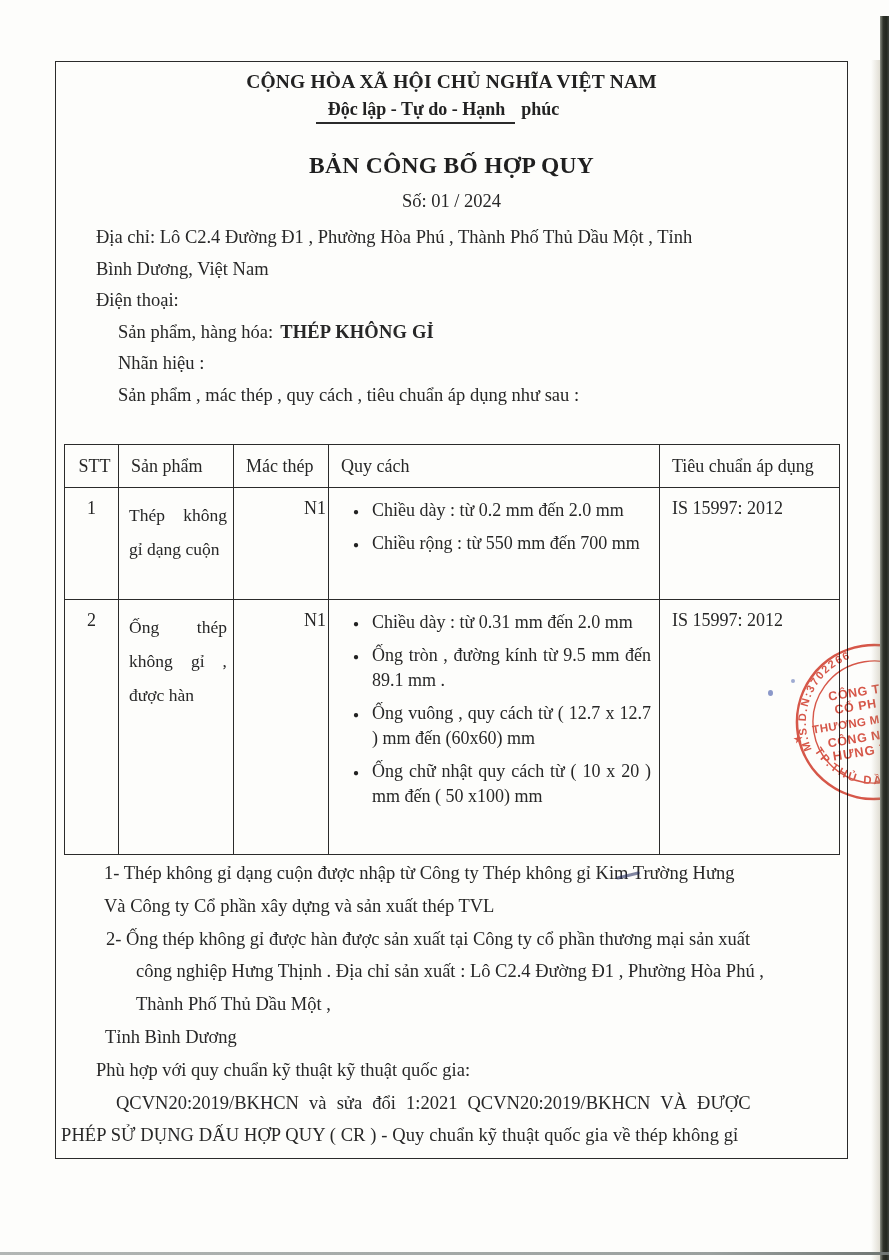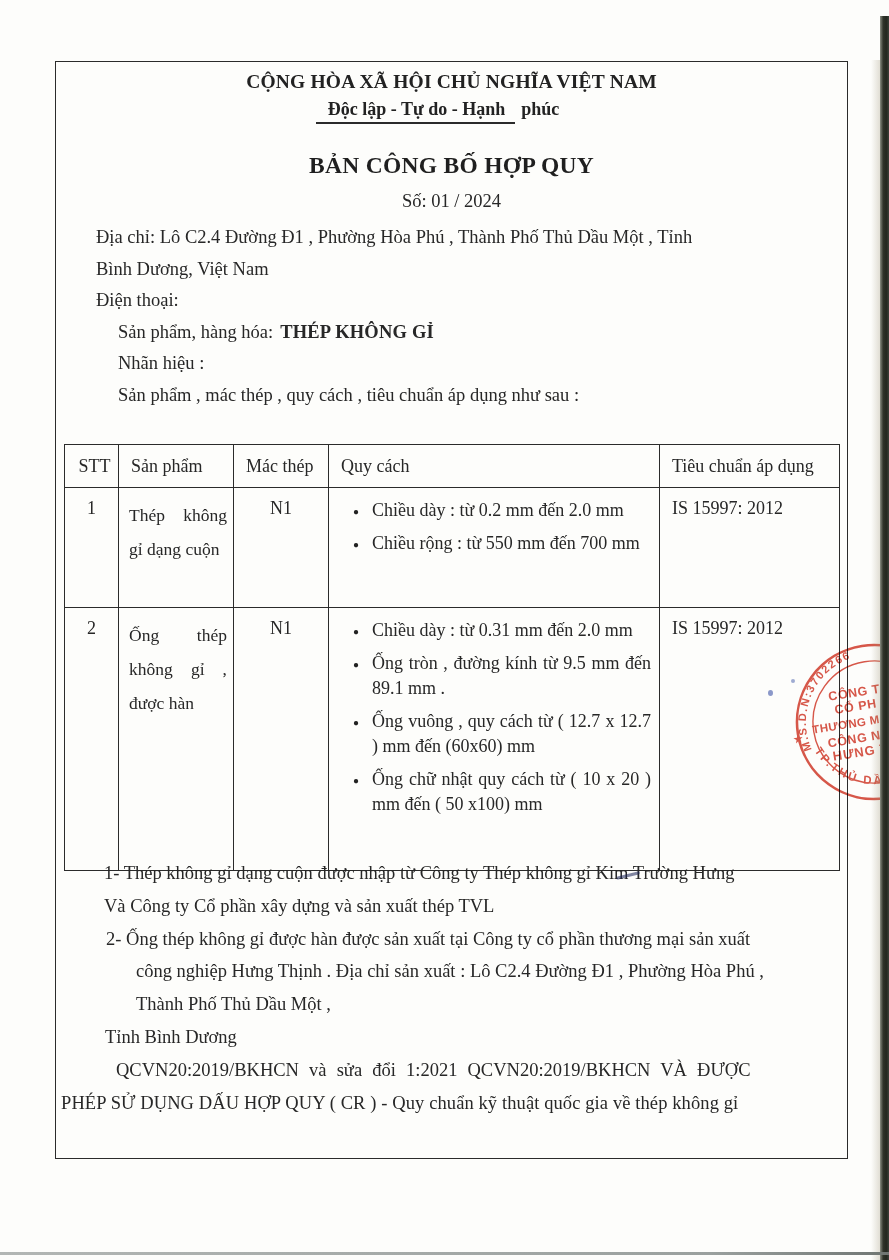--- a/index.html
+++ b/index.html
@@ -47,21 +47,21 @@
     border-collapse:collapse;table-layout:fixed;width:775px;
     font-size:18px;color:#272727;
   }
   .spec-table td,.spec-table th{
     border:1.5px solid #2b2b2b;vertical-align:top;
     font-weight:normal;text-align:left;
   }
   .spec-table thead th{height:42px;vertical-align:middle;padding:0 6px 0 12px;}
   th.c-stt,td.c-stt{text-align:center;padding:10px 2px 0 2px;}
   td.c-prod{padding:10px 6px 0 10px;text-align:justify;font-size:17.5px;line-height:34px;}
-  td.c-grade{text-align:center;padding:10px 2px 16px 2px;}
+  td.c-grade{text-align:right;padding:10px 2px 8px 2px;}
   td.c-spec{padding:10px 8px 6px 24px;}
   td.c-std{padding:10px 6px 0 12px;}
   .spec-list{list-style:none;margin:0;padding:0;}
   .spec-list li{display:flex;gap:13px;margin-bottom:8px;line-height:25px;}
   .spec-list li:last-child{margin-bottom:0;}
   .blt{font-size:10px;line-height:25px;flex:0 0 auto;transform:translateY(1px);color:#222;}
   .spec-text{text-align:justify;}
   .h-row1 td{height:93px;}
   .h-row2 td{height:236px;}
   
@@ -194,20 +194,21 @@
       </tbody>
     </table>
 
     <div class="notes">
       <div class="nline ml8">1- Thép không gỉ dạng cuộn được nhập từ Công ty Thép không gỉ Kim Trường Hưng</div>
       <div class="nline ml8">Và Công ty Cổ phần xây dựng và sản xuất thép TVL</div>
       <div class="nline ml10">2- Ống thép không gỉ được hàn được sản xuất tại Công ty cổ phần thương mại sản xuất</div>
       <div class="nline ml40">công nghiệp Hưng Thịnh . Địa chỉ sản xuất : Lô C2.4 Đường Đ1 , Phường Hòa Phú ,</div>
       <div class="nline ml40">Thành Phố Thủ Dầu Một ,</div>
       <div class="nline ml5">Tỉnh Bình Dương</div>
+      <div class="nline">Phù hợp với quy chuẩn kỹ thuật kỹ thuật quốc gia:</div>
       <div class="nline std1">QCVN20:2019/BKHCN và sửa đổi 1:2021 QCVN20:2019/BKHCN VÀ ĐƯỢC</div>
       <div class="nline std2">PHÉP SỬ DỤNG DẤU HỢP QUY ( CR ) -  Quy chuẩn kỹ thuật quốc gia về thép không gỉ</div>
     </div>
 
   </div>
 
   <svg class="stamp" width="200" height="200" viewBox="0 0 200 200">
     <g transform="rotate(-9 94 94)">
       <circle cx="94" cy="94" r="77" fill="none" stroke="#d5493a" stroke-width="2.6"></circle>
       <circle cx="94" cy="94" r="61" fill="none" stroke="#d5493a" stroke-width="1.4"></circle>

